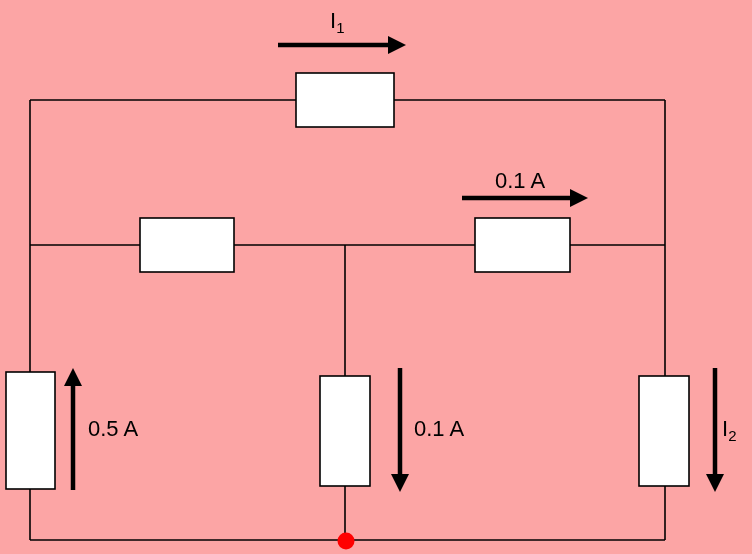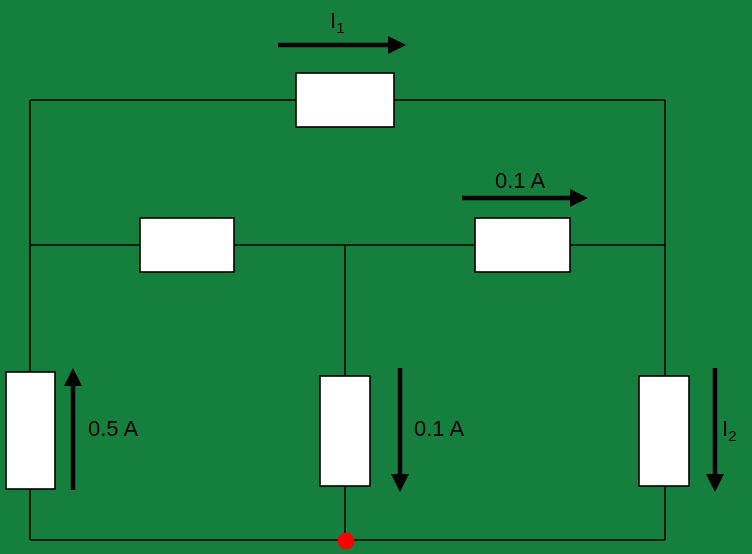--- a/index.html
+++ b/index.html
@@ -5,21 +5,21 @@
   html, body {
     margin: 0;
     padding: 0;
     background: #ffffff;
     font-family: "Liberation Sans", sans-serif;
   }
   .stage {
     position: relative;
     width: 752px;
     height: 554px;
-    background: #15803d;
+    background: #fca5a5;
     overflow: hidden;
   }
   svg { display: block; }
   .wire {
     stroke: #000000;
     stroke-width: 1.6;
     fill: none;
   }
   .component {
     fill: #ffffff;

